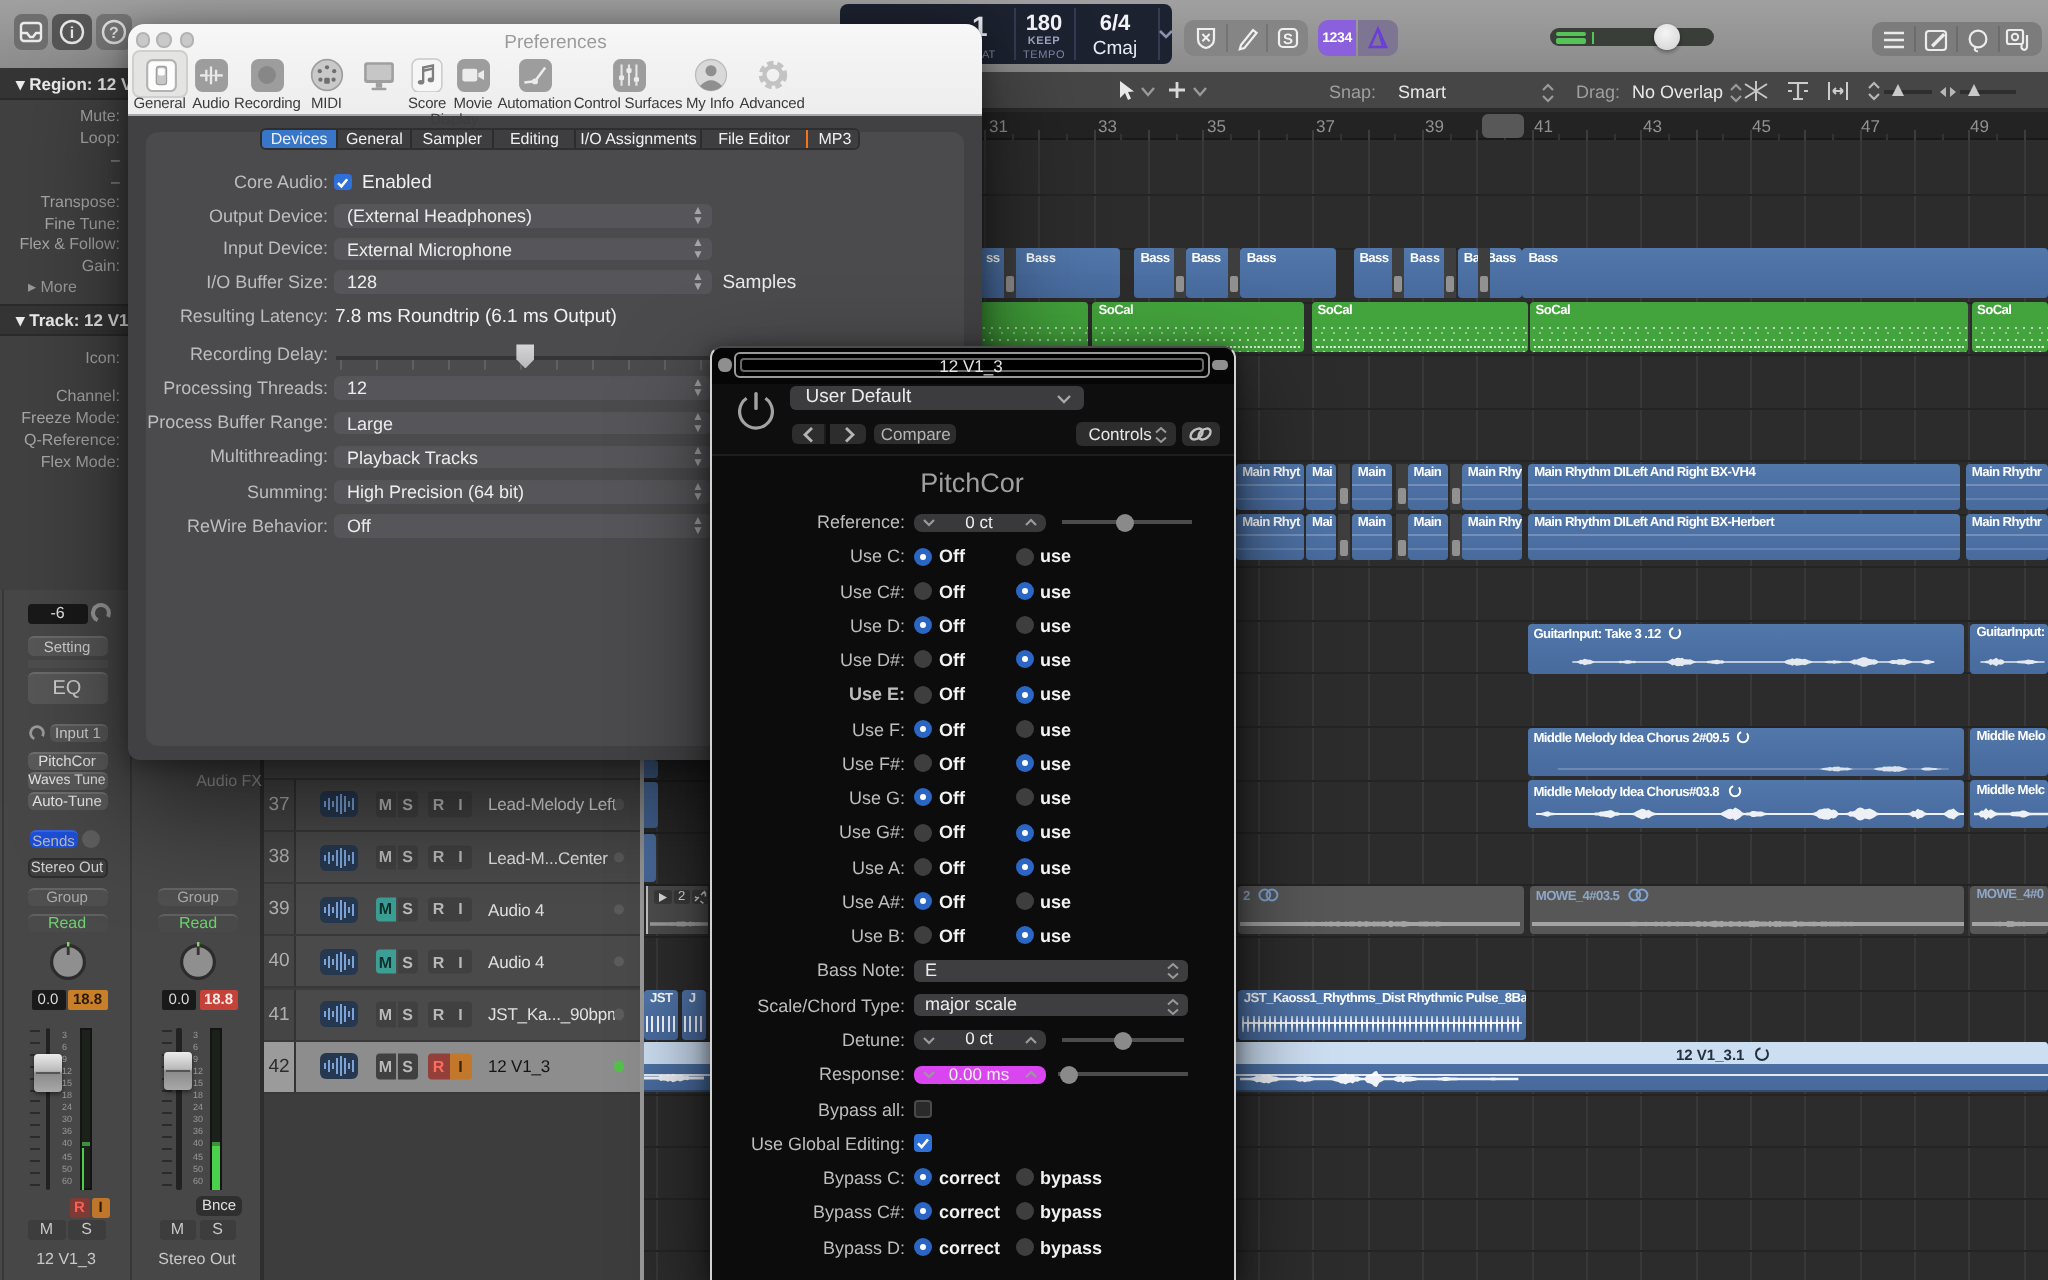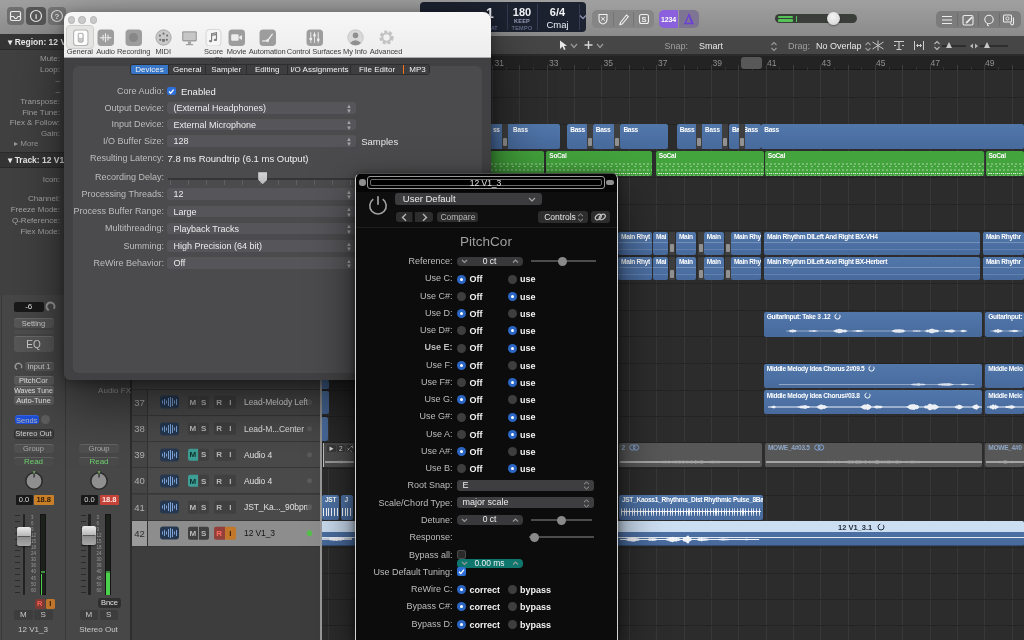--- a/index.html
+++ b/index.html
@@ -723,20 +723,21 @@
 <div class="abs" style="left:98px;top:302.5px;width:23px;height:10px;background:#2f2f2f;border-radius:3px;color:#e0e0e0;font-size:7.5px;text-align:center;line-height:10px;">Bnce</div>
 <div class="abs" style="left:79.5px;top:314.5px;width:18.5px;height:10.5px;background:#3d3d3d;border-radius:2px;color:#c9c9c9;font-size:8px;text-align:center;line-height:10.5px;">M</div>
 <div class="abs" style="left:99.5px;top:314.5px;width:18.5px;height:10.5px;background:#3d3d3d;border-radius:2px;color:#c9c9c9;font-size:8px;text-align:center;line-height:10.5px;">S</div>
 <div class="abs" style="left:66px;top:330px;width:65px;text-align:center;color:#c9c9c9;font-size:8px;">Stereo Out</div>
 </div>
 <div class="abs" style="left:64.2px;top:11.7px;width:427.1px;height:368.3px;border-radius:8px 8px 6px 6px;box-shadow:0 22px 55px rgba(0,0,0,.55),0 3px 12px rgba(0,0,0,.35);background:#414143;overflow:hidden;">
 <div class="abs" style="left:0;top:0;width:100%;height:46.3px;background:linear-gradient(#f7f7f7,#ededed);border-bottom:1px solid #a9a9a9;"></div>
 <div class="abs" style="left:3.5999999999999996px;top:4.6px;width:7.4px;height:7.4px;border-radius:50%;background:#c9c9c9;border:.5px solid #b2b2b2;"></div>
 <div class="abs" style="left:14.100000000000001px;top:4.6px;width:7.4px;height:7.4px;border-radius:50%;background:#c9c9c9;border:.5px solid #b2b2b2;"></div>
 <div class="abs" style="left:25.6px;top:4.6px;width:7.4px;height:7.4px;border-radius:50%;background:#c9c9c9;border:.5px solid #b2b2b2;"></div>
+<div class="abs" style="left:0;top:4px;width:100%;text-align:center;color:#9b9b9b;font-size:9.5px;">Preferences</div>
 <div class="abs" style="left:1.6px;top:13.2px;width:28.5px;height:24.2px;background:#e4e4e2;border:1px solid #cfcfcd;border-radius:4px;"></div>
 <svg class="abs" style="left:7.4px;top:17px;" width="17" height="17" viewBox="0 0 16 16">
         <rect x="1.5" y="1" width="13.5" height="14.5" rx="2.5" fill="#fdfdfd" stroke="#b3b3b3"></rect>
         <rect x="5.8" y="4" width="4.8" height="8.5" rx="1.2" fill="#c7c7c7" stroke="#9e9e9e" stroke-width=".6"></rect>
         <rect x="6.6" y="4.8" width="3.2" height="3.4" rx="0.8" fill="#fff"></rect>
       </svg>
 <div class="abs" style="left:-34.4px;top:35.5px;width:100px;text-align:center;color:#3c3c3c;font-size:7.5px;letter-spacing:-.1px;">General</div>
 <svg class="abs" style="left:33.1px;top:17px;" width="17" height="17" viewBox="0 0 16 16">
         <rect x="0.5" y="0.5" width="15.5" height="15.5" rx="3.5" fill="#9d9d9d"></rect>
         <g stroke="#e9e9e9" stroke-width="1.1">
@@ -967,61 +968,61 @@
 <div class="plab" style="left:0;width:97px;top:276.9px;">Use A#:</div>
 <div class="prow" style="left:101.5px;top:276.9px;"><span class="radio on"></span></div>
 <div class="prow" style="left:114px;top:276.9px;"><span class="rtxt" style="margin-left:0;">Off</span></div>
 <div class="prow" style="left:152.3px;top:276.9px;"><span class="radio"></span></div>
 <div class="prow" style="left:164.5px;top:276.9px;"><span class="rtxt" style="margin-left:0;">use</span></div>
 <div class="plab" style="left:0;width:97px;top:294.2px;">Use B:</div>
 <div class="prow" style="left:101.5px;top:294.2px;"><span class="radio"></span></div>
 <div class="prow" style="left:114px;top:294.2px;"><span class="rtxt" style="margin-left:0;">Off</span></div>
 <div class="prow" style="left:152.3px;top:294.2px;"><span class="radio on"></span></div>
 <div class="prow" style="left:164.5px;top:294.2px;"><span class="rtxt" style="margin-left:0;">use</span></div>
-<div class="plab" style="left:0;width:97px;top:311.4px;">Root Snap:</div>
+<div class="plab" style="left:0;width:97px;top:311.4px;">Bass Note:</div>
 <div class="abs" style="left:101px;top:305.9px;width:137px;height:11px;background:#3e3e40;border-radius:3px;color:#ececec;font-size:9px;line-height:11px;padding-left:6px;">E<svg style="position:absolute;right:4px;top:1.5px;" width="7" height="9">
           <path d="M1 3.2 L3.5 1 L6 3.2 M1 5.8 L3.5 8 L6 5.8" stroke="#9a9a9a" stroke-width="1" fill="none"></path>
         </svg></div>
 <div class="plab" style="left:0;width:97px;top:328.7px;">Scale/Chord Type:</div>
 <div class="abs" style="left:101px;top:323.2px;width:137px;height:11px;background:#3e3e40;border-radius:3px;color:#ececec;font-size:9px;line-height:11px;padding-left:6px;">major scale<svg style="position:absolute;right:4px;top:1.5px;" width="7" height="9">
           <path d="M1 3.2 L3.5 1 L6 3.2 M1 5.8 L3.5 8 L6 5.8" stroke="#9a9a9a" stroke-width="1" fill="none"></path>
         </svg></div>
 <div class="plab" style="left:0;width:97px;top:346.0px;">Detune:</div>
 <div class="abs" style="left:101px;top:341.4px;width:66px;height:9.2px;background:#39393b;border-radius:4px;">
         <svg style="position:absolute;left:4px;top:2.6px;" width="7" height="5">
           <path d="M1 1 L3.5 3.5 L6 1" stroke="#9a9a9a" stroke-width="1.1" fill="none"></path>
         </svg>
         <svg style="position:absolute;right:4px;top:2.6px;" width="7" height="5">
           <path d="M1 3.5 L3.5 1 L6 3.5" stroke="#9a9a9a" stroke-width="1.1" fill="none"></path>
         </svg>
         <div style="width:100%;text-align:center;color:#f0f0f0;font-size:8.5px;line-height:9.2px;">0 ct</div>
       </div>
 <div class="abs" style="left:175px;top:345.2px;width:61px;height:1.6px;background:#4c4c4c;"></div>
 <div class="abs" style="left:201.0px;top:341.5px;width:9px;height:9px;border-radius:50%;background:#8a8a8a;"></div>
 <div class="plab" style="left:0;width:97px;top:363.2px;">Response:</div>
-<div class="abs" style="left:101px;top:358.6px;width:66px;height:9.2px;background:#0f766e;border-radius:4px;margin-top:26px;">
+<div class="abs" style="left:101px;top:358.6px;width:66px;height:9.2px;background:#d946ef;border-radius:4px;">
         <svg style="position:absolute;left:4px;top:2.6px;" width="7" height="5">
           <path d="M1 1 L3.5 3.5 L6 1" stroke="#9a9a9a" stroke-width="1.1" fill="none"></path>
         </svg>
         <svg style="position:absolute;right:4px;top:2.6px;" width="7" height="5">
           <path d="M1 3.5 L3.5 1 L6 3.5" stroke="#9a9a9a" stroke-width="1.1" fill="none"></path>
         </svg>
         <div style="width:100%;text-align:center;color:#f0f0f0;font-size:8.5px;line-height:9.2px;">0.00 ms</div>
       </div>
 <div class="abs" style="left:173.5px;top:362.4px;width:64.5px;height:1.6px;background:#4c4c4c;"></div>
 <div class="abs" style="left:174.0px;top:358.7px;width:9px;height:9px;border-radius:50%;background:#8a8a8a;"></div>
 <div class="plab" style="left:0;width:97px;top:380.5px;">Bypass all:</div>
 <div class="abs" style="left:101.5px;top:376.0px;width:9px;height:9px;background:#2a2a2a;border:1px solid #4a4a4a;border-radius:2px;"></div>
-<div class="plab" style="left:0;width:97px;top:397.7px;">Use Default Tuning:</div>
+<div class="plab" style="left:0;width:97px;top:397.7px;">Use Global Editing:</div>
 <div class="abs" style="left:101.5px;top:393.2px;width:9px;height:9px;background:#2e6fd8;border-radius:2px;">
         <svg width="9" height="9">
           <path d="M2 4.7 l1.8 1.8 L7 2.7" stroke="#fff" stroke-width="1.3" fill="none"></path>
         </svg>
       </div>
-<div class="plab" style="left:0;width:97px;top:415.0px;">ReWire C:</div>
+<div class="plab" style="left:0;width:97px;top:415.0px;">Bypass C:</div>
 <div class="prow" style="left:101.5px;top:415.0px;"><span class="radio on"></span></div>
 <div class="prow" style="left:114px;top:415.0px;"><span class="rtxt" style="margin-left:0;">correct</span></div>
 <div class="prow" style="left:152.3px;top:415.0px;"><span class="radio"></span></div>
 <div class="prow" style="left:164.5px;top:415.0px;"><span class="rtxt" style="margin-left:0;">bypass</span></div>
 <div class="plab" style="left:0;width:97px;top:432.2px;">Bypass C#:</div>
 <div class="prow" style="left:101.5px;top:432.2px;"><span class="radio on"></span></div>
 <div class="prow" style="left:114px;top:432.2px;"><span class="rtxt" style="margin-left:0;">correct</span></div>
 <div class="prow" style="left:152.3px;top:432.2px;"><span class="radio"></span></div>
 <div class="prow" style="left:164.5px;top:432.2px;"><span class="rtxt" style="margin-left:0;">bypass</span></div>
 <div class="plab" style="left:0;width:97px;top:449.5px;">Bypass D:</div>

